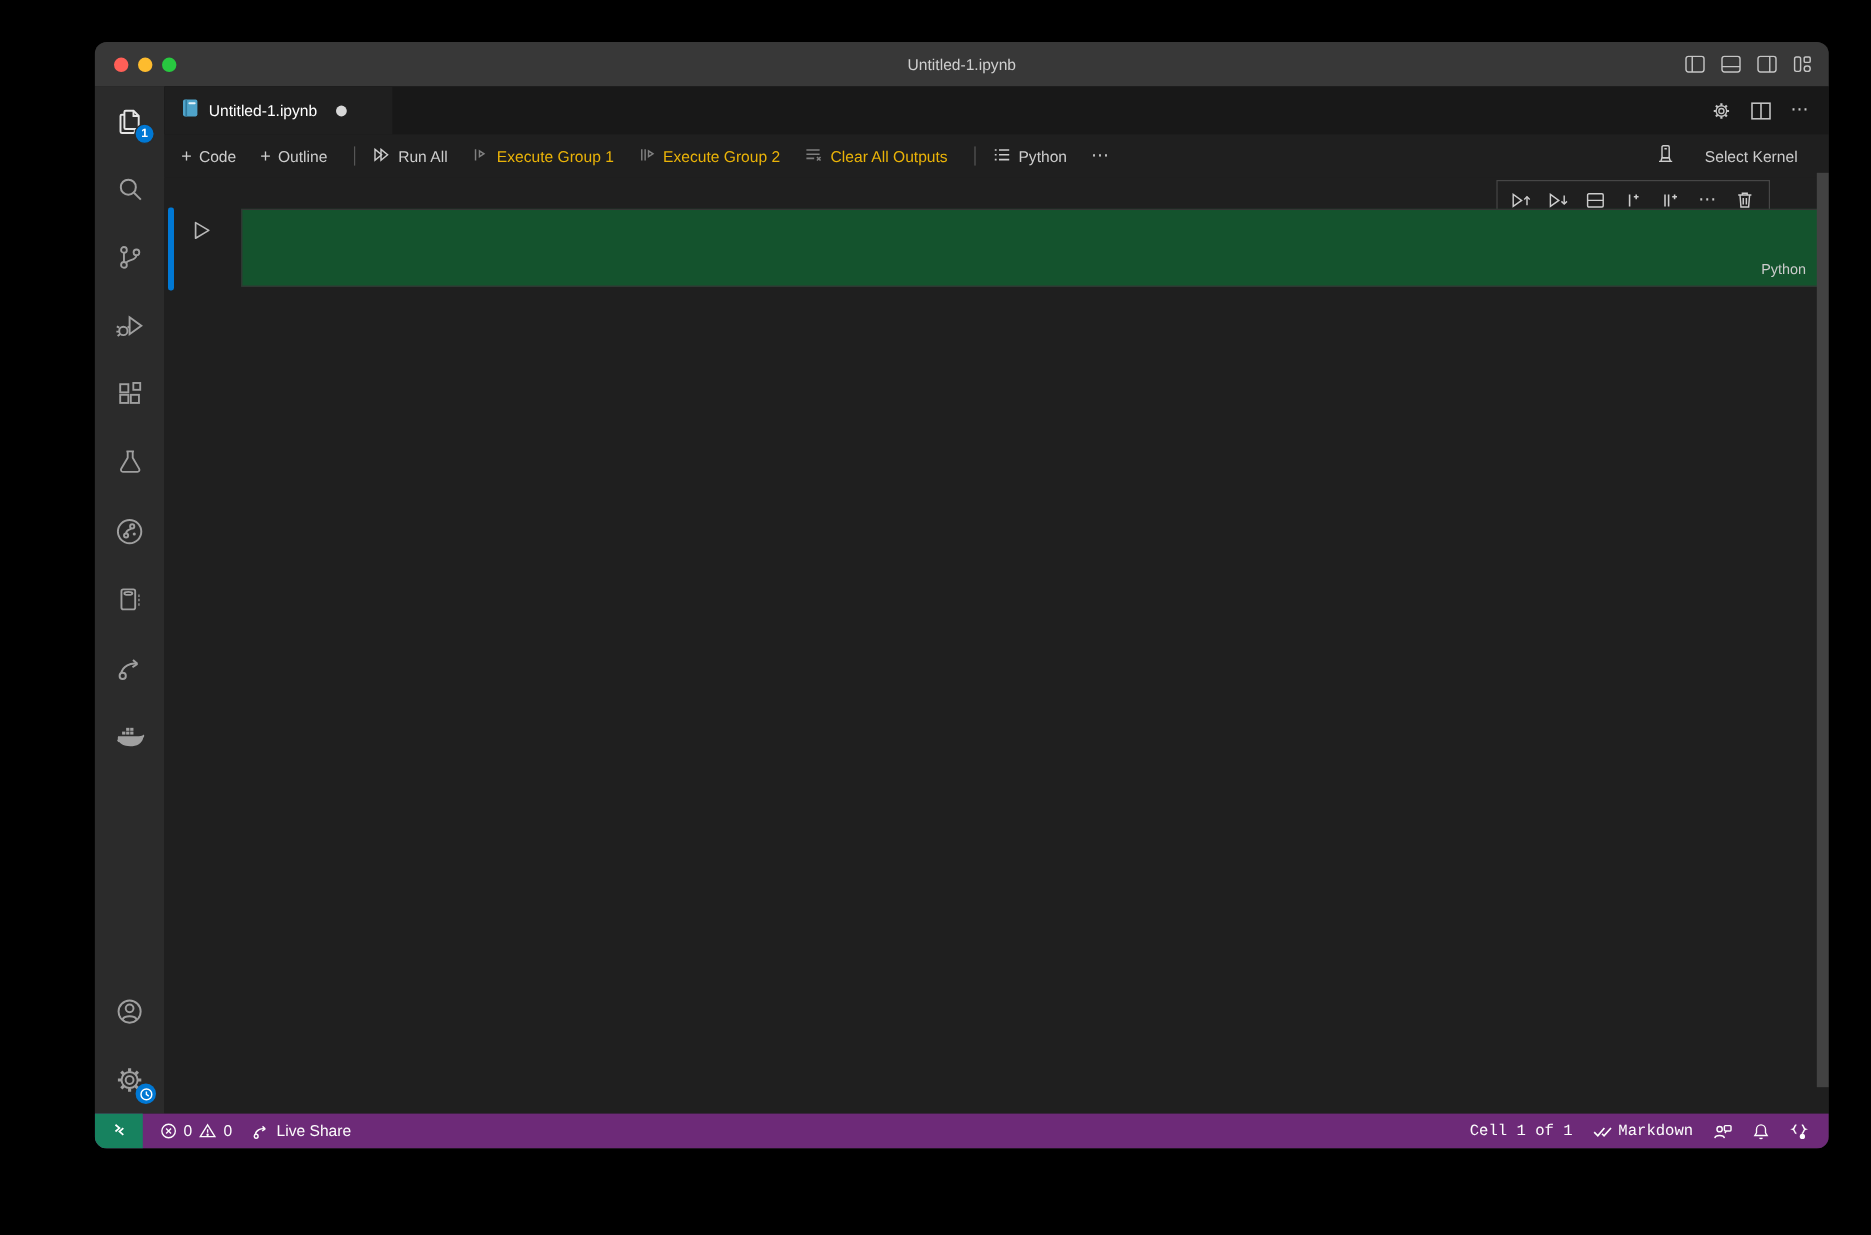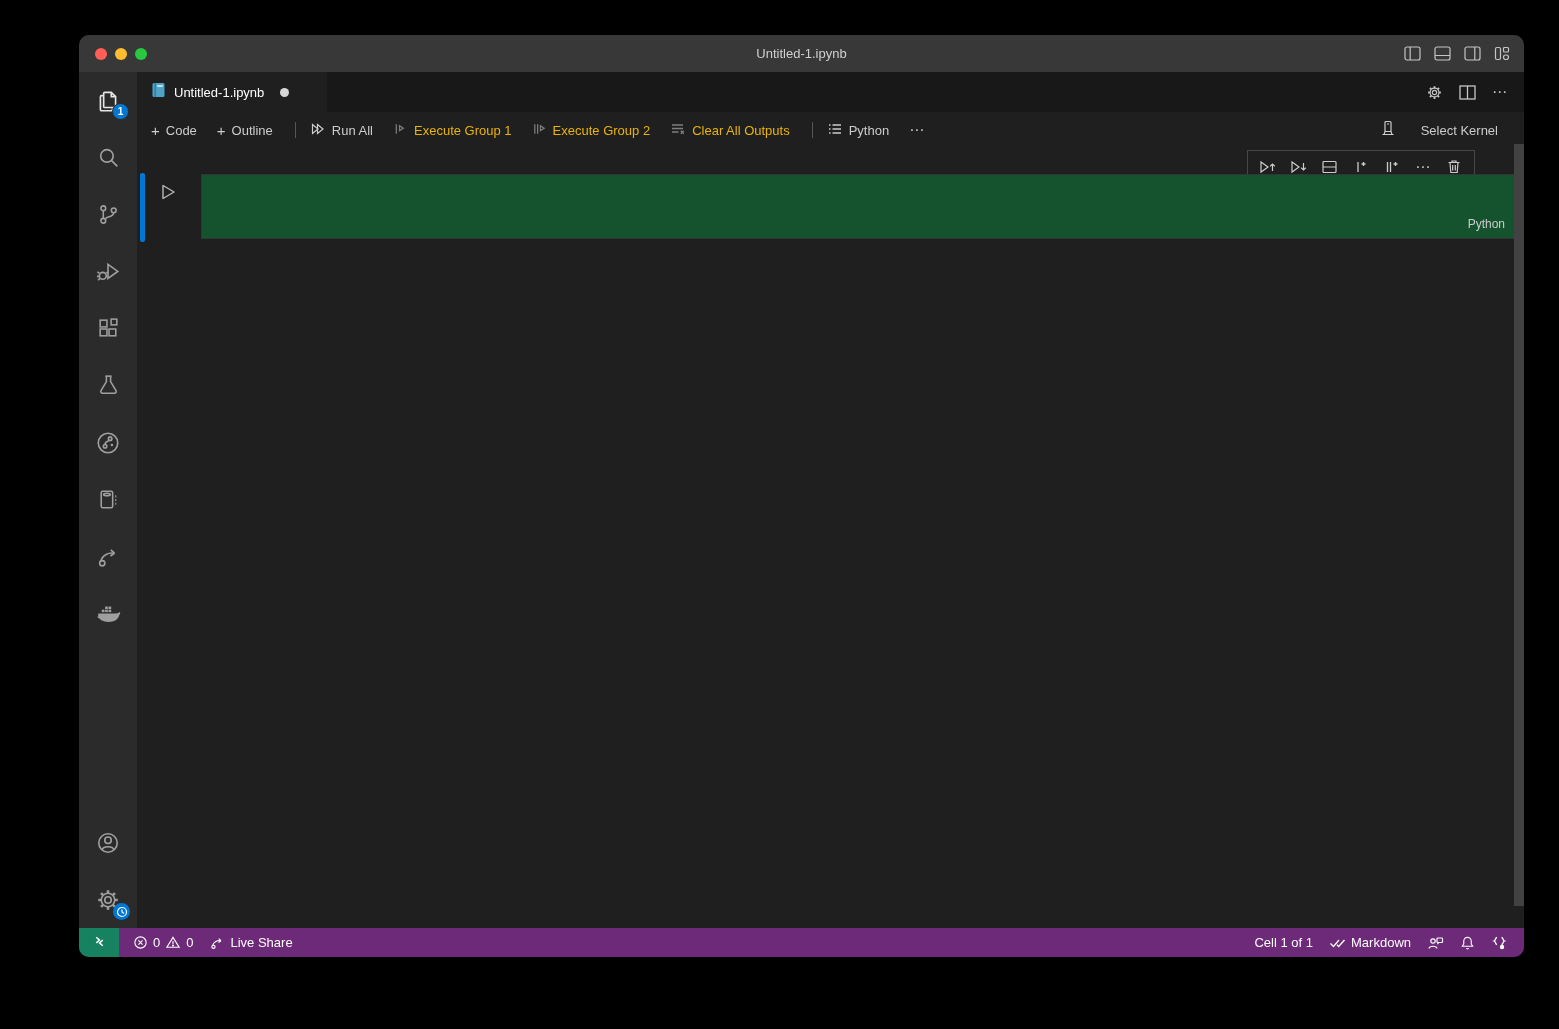--- a/index.html
+++ b/index.html
@@ -54,21 +54,21 @@
   .cell-editor { position:absolute; left:64px; top:1px; width:1317px; height:65px; background:#14532d; border:1px solid #353535; }
   .lang-picker { position:absolute; right:8px; bottom:5px; color:#cccccc; font-size:12px; padding:2px 4px; cursor:pointer; }
 
   .scrollbar-thumb { position:absolute; right:0; top:-4px; width:10px; height:762px; background:#424242; }
 
   
   .statusbar { position:absolute; left:0; right:0; bottom:0; height:29px; background:#6d2a78; display:flex; align-items:center; color:#fdfdfd; font-size:13px; }
   .remote-block { width:40px; height:29px; background:#17825f; display:flex; align-items:center; justify-content:center; cursor:pointer; }
   .sb-item { display:flex; align-items:center; gap:5px; padding:0 8px; height:100%; cursor:pointer; white-space:nowrap; }
   .sb-left { display:flex; align-items:center; margin-left:6px; }
-  .sb-right { margin-left:auto; display:flex; align-items:center; margin-right:8px; }
+  .sb-right { margin-left:auto; display:flex; align-items:center; margin-right:8px;font-family:Liberation Mono, monospace; }
   .sb-item svg { display:block; }
 </style>
 </head>
 <body>
 
 <div class="window">
 
   <div class="titlebar">
     <div class="traffic">
       <div class="tl red"></div>

